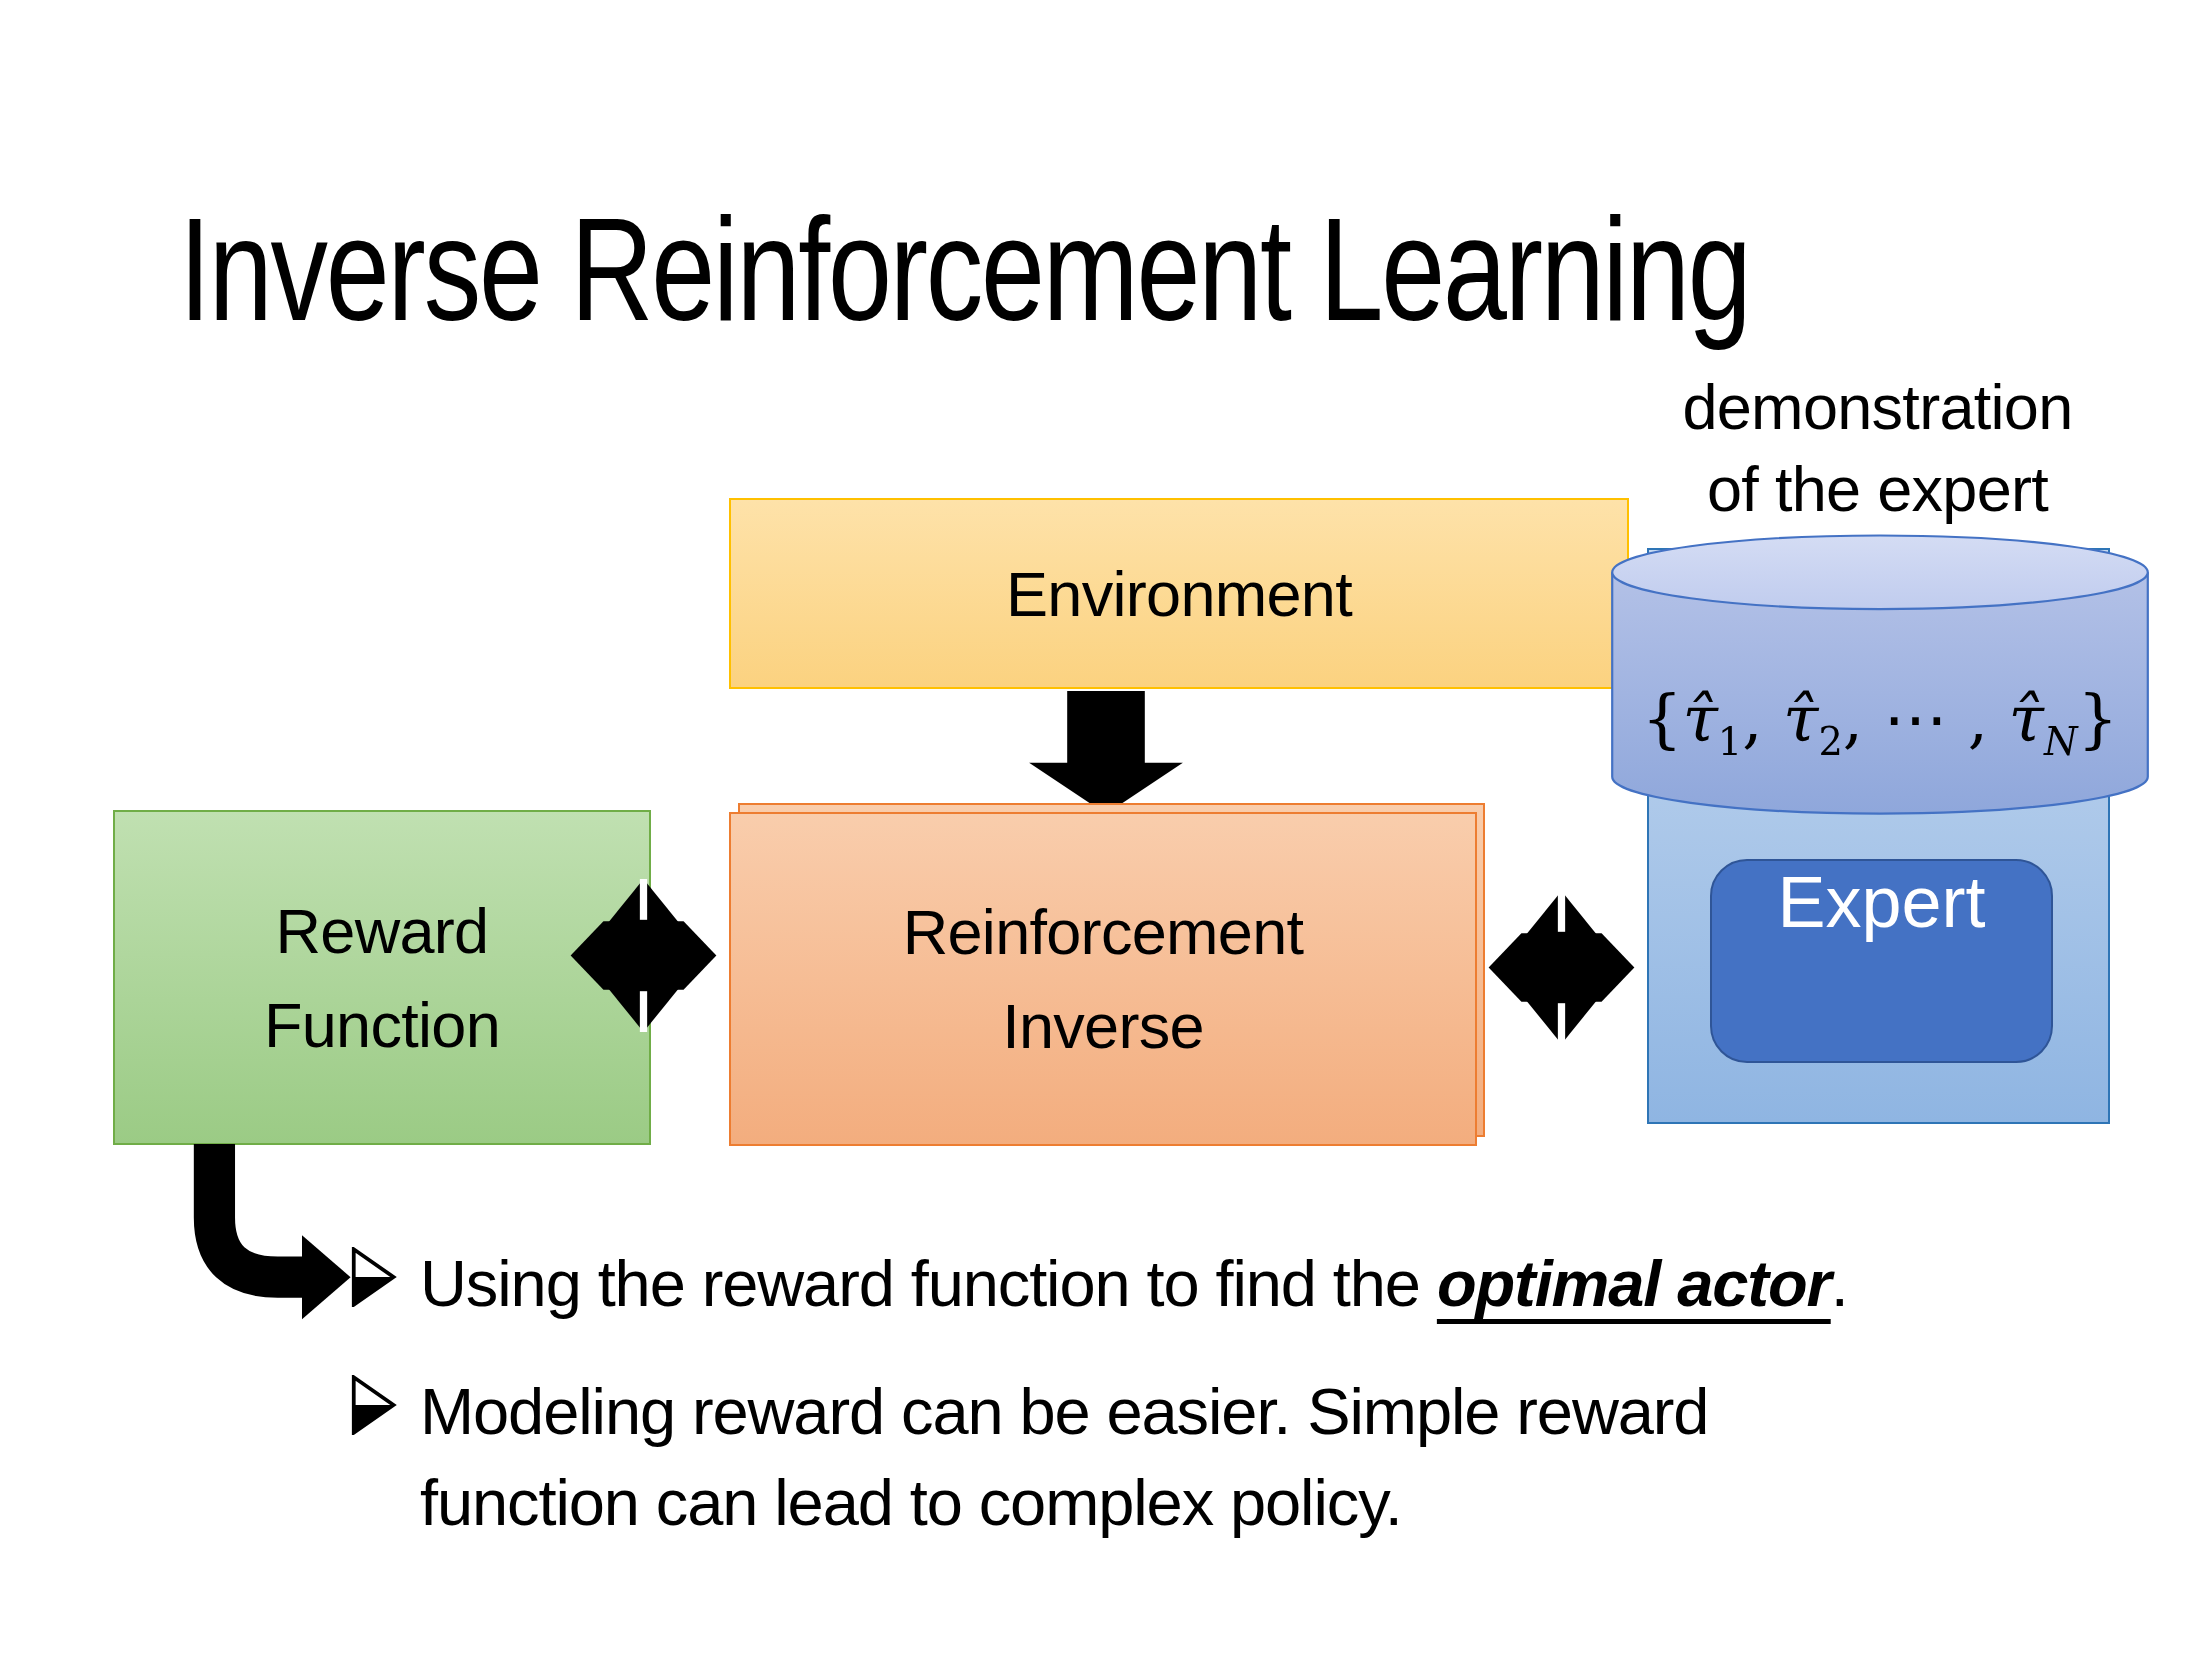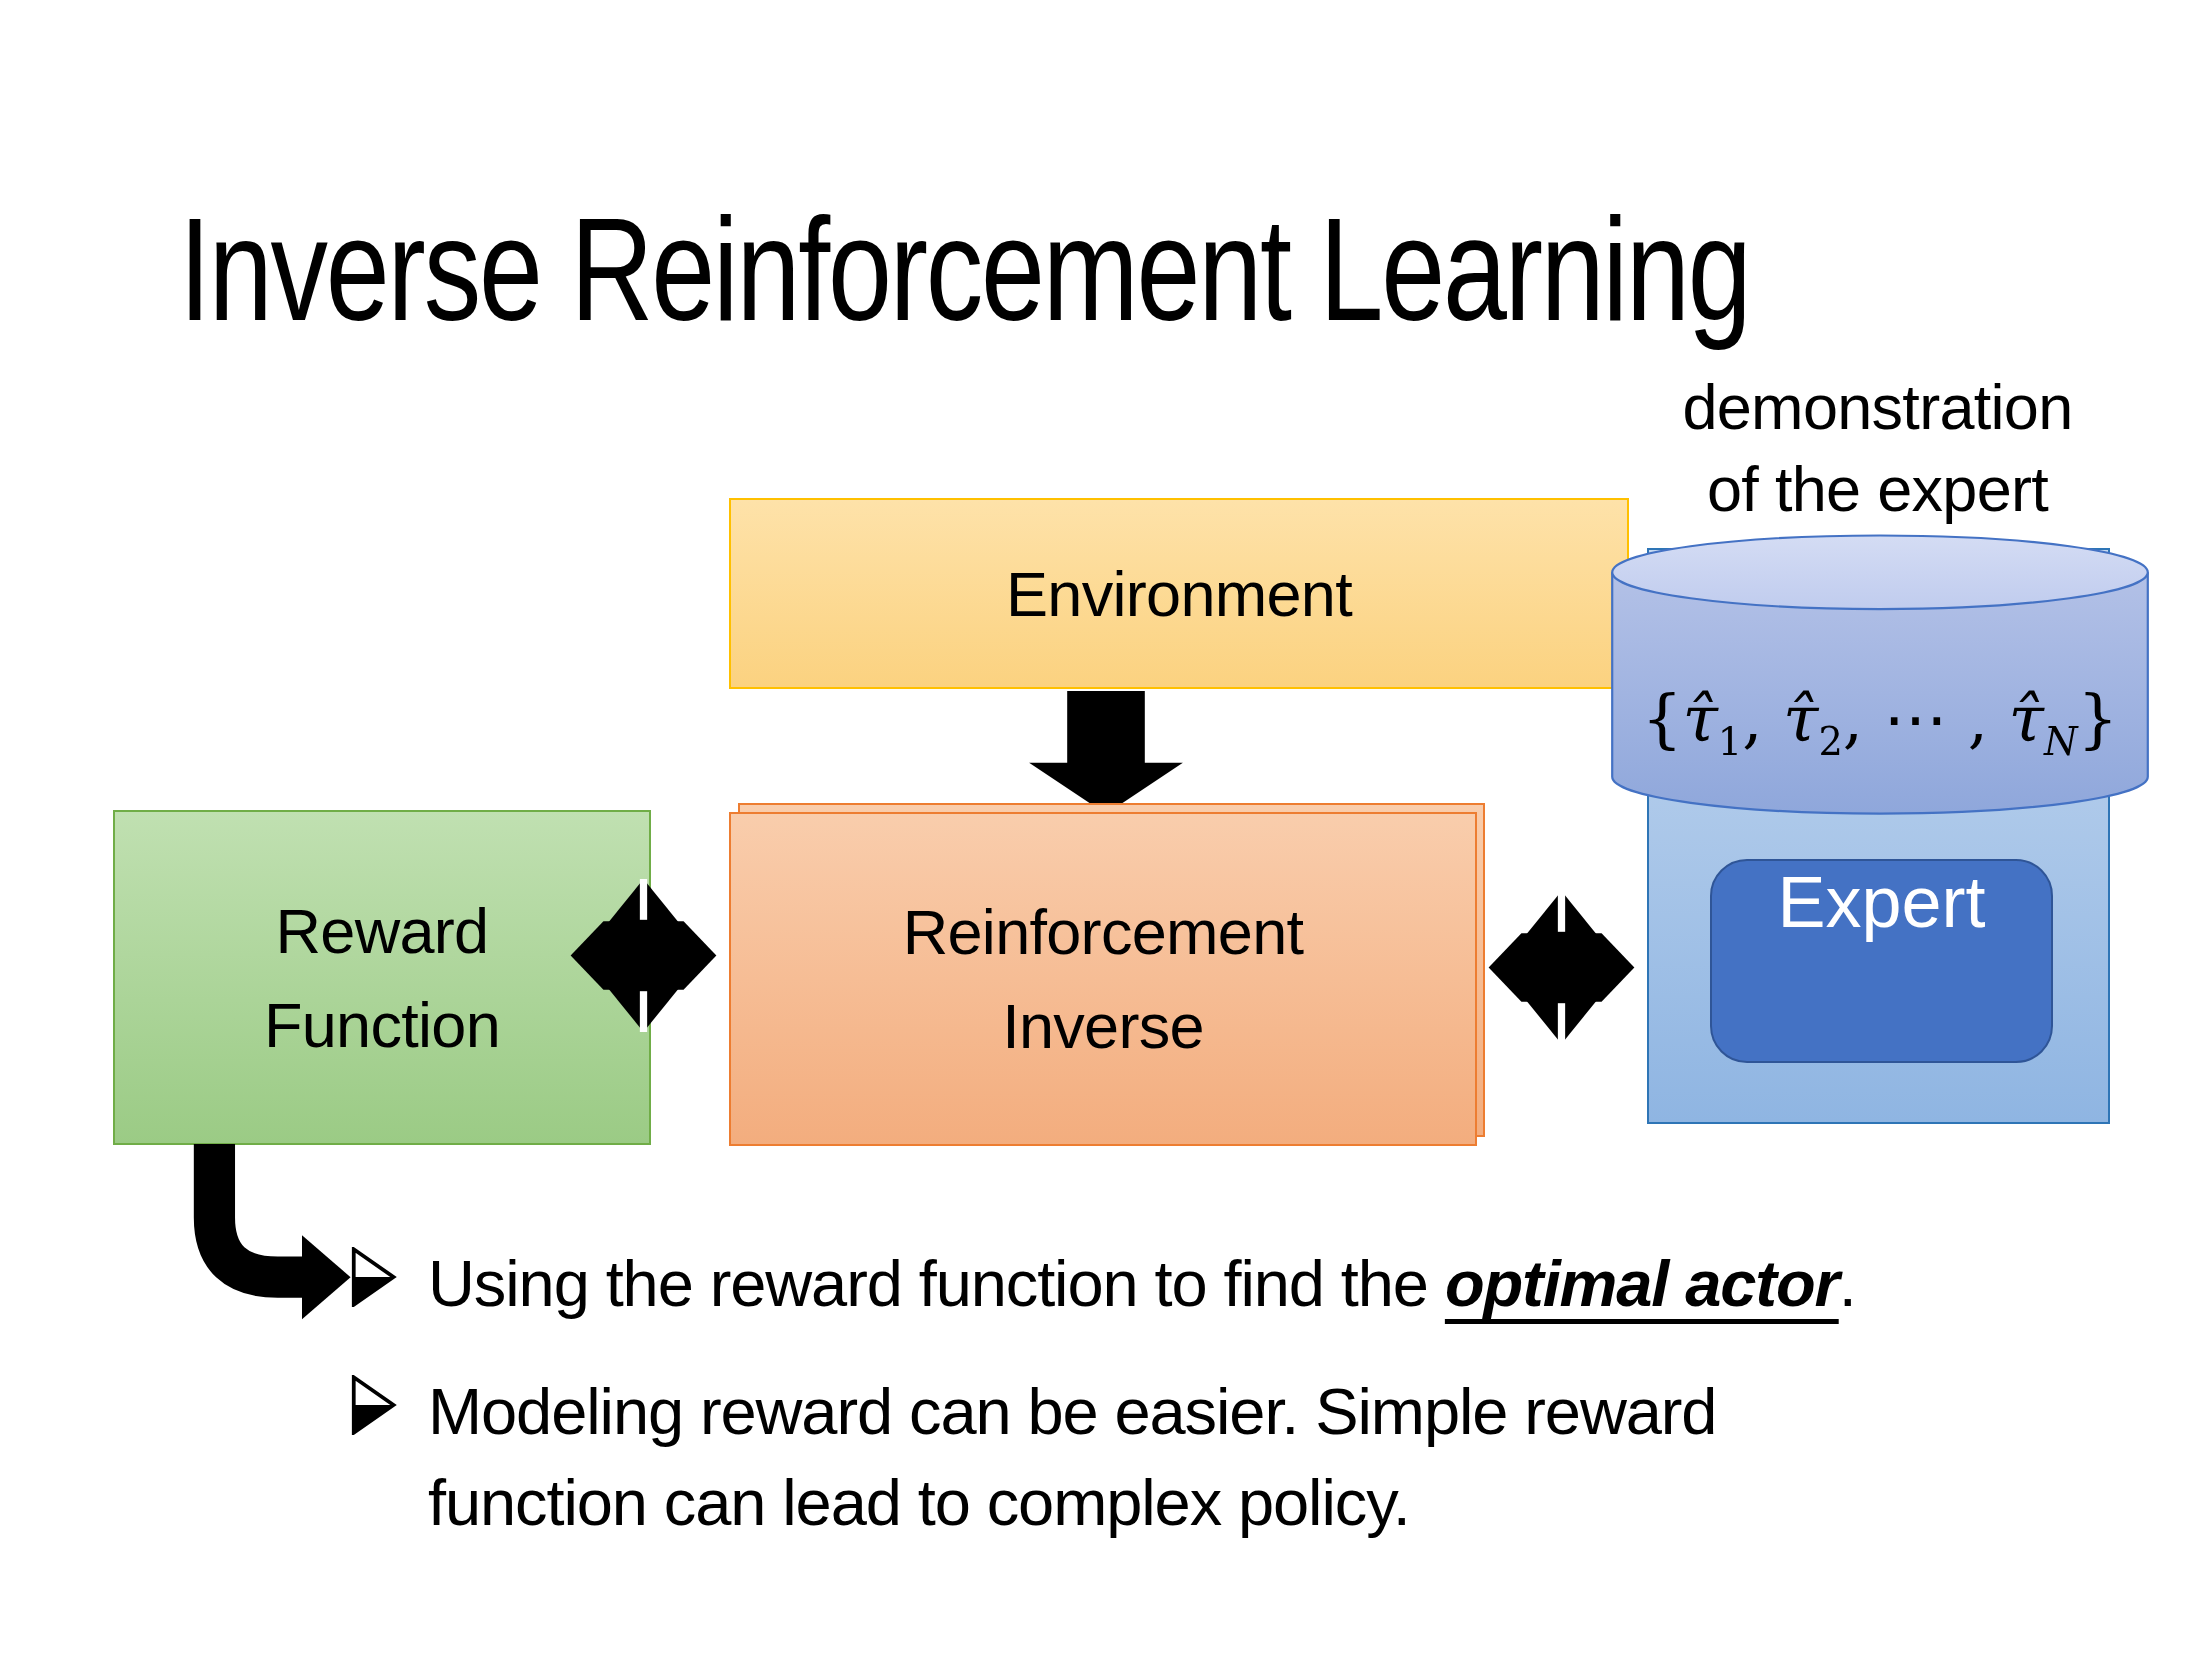--- a/index.html
+++ b/index.html
@@ -58,21 +58,21 @@
   .cylinder{left:1610px;top:534px;}
   .formula{
     position:absolute;left:1610px;top:650px;width:540px;text-align:center;
     font-family:"DejaVu Serif",serif;font-size:64px;font-style:italic;white-space:nowrap;margin-top:32px;
   }
   .formula .up{font-style:normal;}
   .formula sub{font-size:0.6em;line-height:0;}
   .bent-arrow{left:171px;top:1144px;}
   .bullet{position:absolute;display:flex;align-items:flex-start;}
   .bullet .marker{flex:0 0 auto;margin-top:8.8px;}
-  .btext{margin-left:31px;font-size:65px;line-height:91px;letter-spacing:-1.1px;white-space:nowrap;}
+  .btext{margin-left:23px;font-size:65px;line-height:91px;letter-spacing:-1.1px;white-space:nowrap;}
   .b1{left:351px;top:1238px;}
   .b2{left:351px;top:1366px;}
   .b2 .btext{white-space:normal;width:1544px;}
   .em{
     font-weight:bold;font-style:italic;
     text-decoration:underline;text-decoration-thickness:5.1px;text-underline-offset:13.2px;
   }
 </style>
 </head>
 <body>

